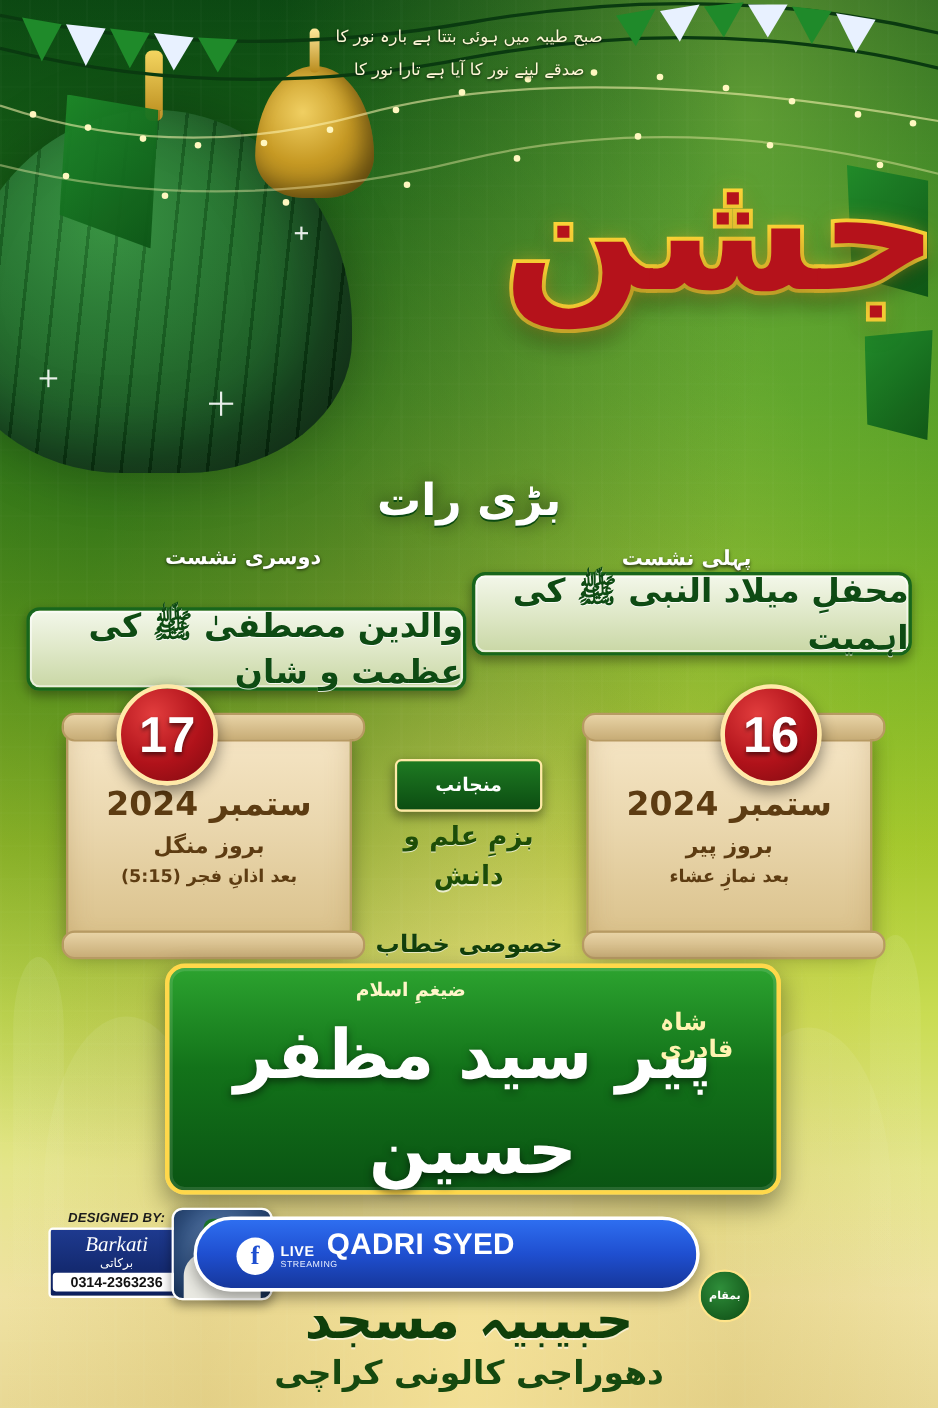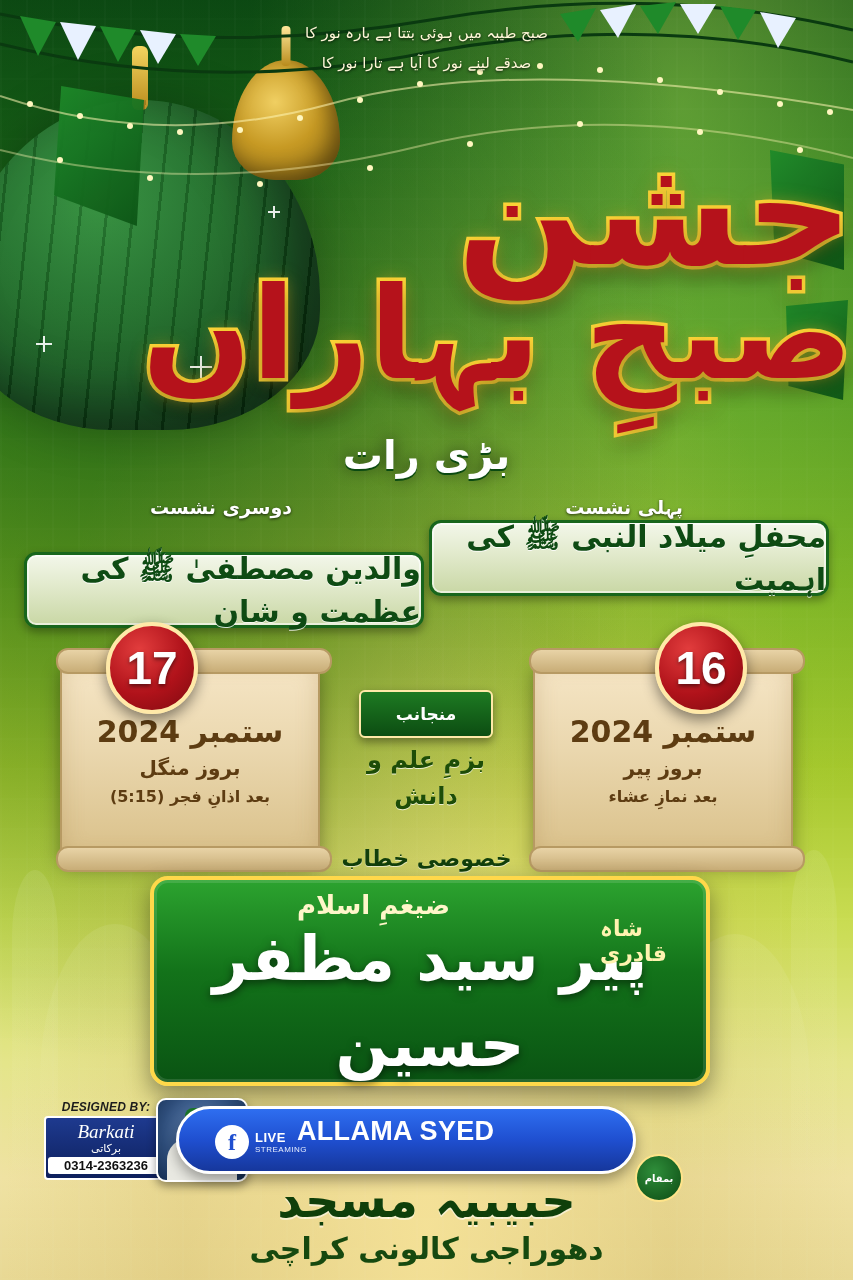--- a/index.html
+++ b/index.html
@@ -183,21 +183,21 @@
     border:4px solid #ffd84a; border-radius:18px;
     box-shadow:0 10px 24px rgba(0,0,0,.4), inset 0 0 0 3px rgba(255,255,255,.12);
   }
   .speaker-kicker{
     position:absolute; top:846px; left:0; width:853px; text-align:center;
     color:#123f0b; font-size:22px; font-weight:bold;
     text-shadow:0 1px 0 rgba(255,255,255,.6);
   }
   .speaker-title{
     position:absolute; top:890px; left:150px; width:447px; text-align:center;
-    color:#fff6c9; font-size:26px; font-weight:bold;
+    color:#fff6c9; font-size:17px; font-weight:bold;
   }
   .speaker-name{
     position:absolute; top:916px; left:150px; width:560px; text-align:center;
     color:#ffffff; font-size:62px; font-weight:bold; line-height:86px;
     text-shadow:0 3px 8px rgba(0,0,0,.55);
   }
   .speaker-suffix{
     position:absolute; top:916px; left:600px; width:110px; text-align:left;
     color:#fff3b0; font-size:22px; font-weight:bold;
   }
@@ -355,21 +355,20 @@
     </g>
   </svg>
 
   <div class="top-couplet urdu">
     <div>صبح طیبہ میں ہوئی بتتا ہے بارہ نور کا</div>
     <div>صدقے لینے نور کا آیا ہے تارا نور کا</div>
   </div>
 
   <div class="main-title urdu">
     <span>جشن</span>
-    <span class="line2">صبحِ بہاراں</span>
   </div>
 
   <div class="subtitle urdu">بڑی رات</div>
 
   <div class="sessions">
     <div class="session-label urdu" style="right:170px;top:0;">پہلی نشست</div>
     <div class="session-box" style="right:24px;width:400px;">
       <span class="urdu">محفلِ میلاد النبی ﷺ کی اہمیت</span>
     </div>
 
@@ -426,21 +425,21 @@
   </div>
   <div class="live-bar">
     <div class="fb-badge">
       <div class="fb-circle">f</div>
       <div>
         <div class="live-word">LIVE</div>
         <div class="live-sub">STREAMING</div>
       </div>
     </div>
     <div class="live-names">
-      <div>ALLAMA SYED</div>
+      <div>QADRI SYED</div>
     </div>
   </div>
 
   <div class="footer-logo urdu">بمقام</div>
   <div class="footer">
     <div class="name urdu">حبیبیہ مسجد</div>
     <div class="addr urdu">دھوراجی کالونی کراچی</div>
   </div>
 
 </div>

